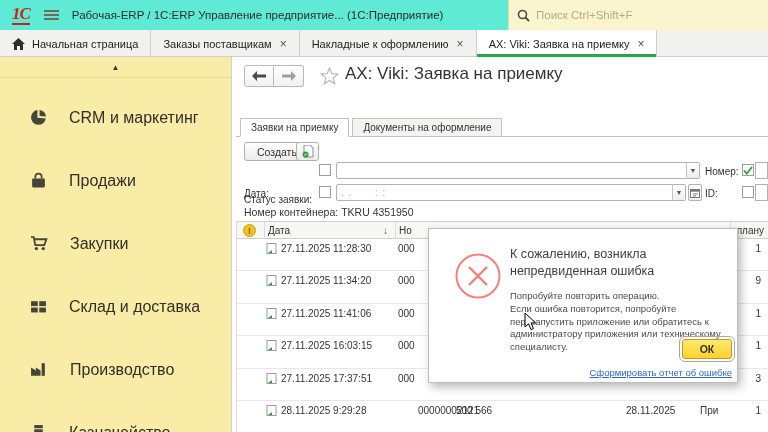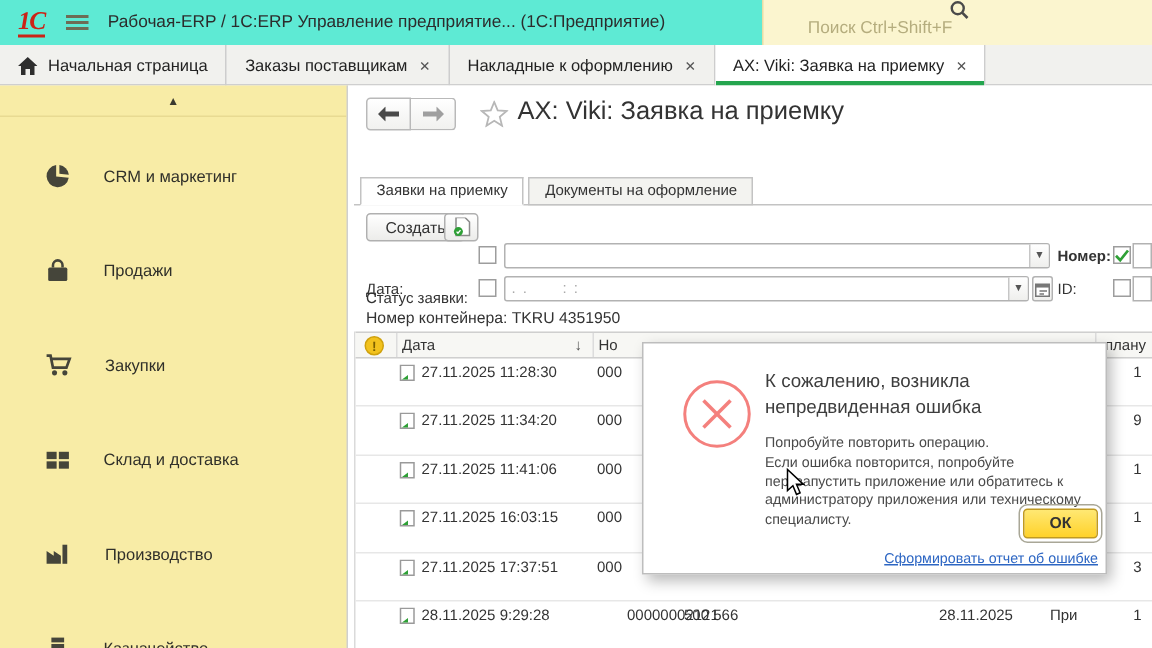--- a/index.html
+++ b/index.html
@@ -10,21 +10,21 @@
   
   .topbar { position:absolute; left:0; top:0; width:768px; height:30px;
             background:#5eead4; display:flex; align-items:center; }
   .logo { font-family:"Liberation Serif", serif; font-style:italic; font-weight:bold;
           font-size:17px; color:#cb2317; margin-left:12px; letter-spacing:-1px;
           border-bottom:2px solid #cb2317; line-height:1; padding-bottom:1px; }
   .burger { width:15px; margin-left:14px; cursor:pointer; }
   .burger i { display:block; height:2px; background:#6d6d55; margin:2px 0; }
   .win-title { font-size:11.5px; color:#2c2c2c; margin-left:13px; white-space:nowrap; }
   .searchbox { position:absolute; left:508px; top:0; width:260px; height:30px;
-               background:#fbf5cf; display:flex; align-items:center; border-left:1px solid #e7dda6;flex-direction:column; }
+               background:#fbf5cf; display:flex; align-items:center; border-left:1px solid #e7dda6; }
   .searchbox svg { margin:0 6px 0 8px; flex:none; }
   .searchbox input { border:none; outline:none; background:transparent; font-size:11.5px;
                      width:200px; font-family:inherit; color:#444; }
   .searchbox input::placeholder { color:#b5ad7e; }
 
   
   .tabbar { position:absolute; left:0; top:30px; width:768px; height:27px;
             background:#f1f1ee; border-bottom:1px solid #cfcfcf; display:flex; }
   .wtab { height:27px; display:flex; align-items:center; padding:0 12px; font-size:11px;
           color:#222; border-right:1px solid #cdcdcd; white-space:nowrap; cursor:pointer; }
@@ -33,21 +33,21 @@
   .wtab svg { margin-right:7px; }
 
   
   .sidebar { position:absolute; left:0; top:57px; width:232px; height:375px;
              background:#f8eca6; border-right:1px solid #cfcfcf; overflow:hidden; }
   .collapse { height:21px; text-align:center; font-size:8px; color:#3a3a30;
               line-height:21px; border-bottom:1px solid #e8da92; cursor:pointer; }
   .sb-items { padding-top:8px; }
   .sb-item { height:63px; display:flex; align-items:center; padding-left:30px; cursor:pointer; }
   .sb-item svg { flex:none; }
-  .sb-item span { font-size:11px; color:#30302a; margin-left:22px; }
+  .sb-item span { font-size:16px; color:#30302a; margin-left:22px; }
 
   
   .content { position:absolute; left:232px; top:57px; width:536px; height:375px; background:#fff; }
   .navbtns { position:absolute; left:12px; top:8px; display:flex; }
   .navbtn { width:30px; height:22px; background:linear-gradient(#fff,#f1f1ef);
             border:1px solid #b9b9b9; display:flex; align-items:center; justify-content:center;
             cursor:pointer; }
   .navbtn.back { border-radius:3px 0 0 3px; }
   .navbtn.fwd  { border-radius:0 3px 3px 0; border-left:none; }
   .star { position:absolute; left:88px; top:10px; cursor:pointer; }
@@ -243,21 +243,21 @@
         <path d="M2.4 9.4 L3.3 10.4 L5 8.4" stroke="#fff" stroke-width="0.9" fill="none"></path>
       </svg>
     </div>
 
     <div class="flabel" style="left:12px; top:109px;margin-top:28px;">Статус заявки:</div>
     <div class="cbx" style="left:87px; top:107px;"></div>
     <div class="field" style="left:104px; top:105px; width:364px;">
       <input style="">
       <div class="drop">▼</div>
     </div>
-    <div class="flabel" style="left:473px; top:109px;font-weight:bold;">Номер:</div>
+    <div class="flabel" style="left:473px; top:109px;">Номер:</div>
     <div class="cbx" style="left:510px; top:107px;">
       <svg width="10" height="9" viewBox="0 0 10 9">
         <path d="M1 4.5 L3.8 7.5 L9 1" stroke="#2ea036" stroke-width="1.8" fill="none"></path>
       </svg>
     </div>
     <div class="sliver" style="left:523px; top:105px;"></div>
 
     <div class="flabel" style="left:12px; top:131px;">Дата:</div>
     <div class="cbx" style="left:87px; top:129px;"></div>
     <div class="field" style="left:104px; top:127px; width:350px;">

